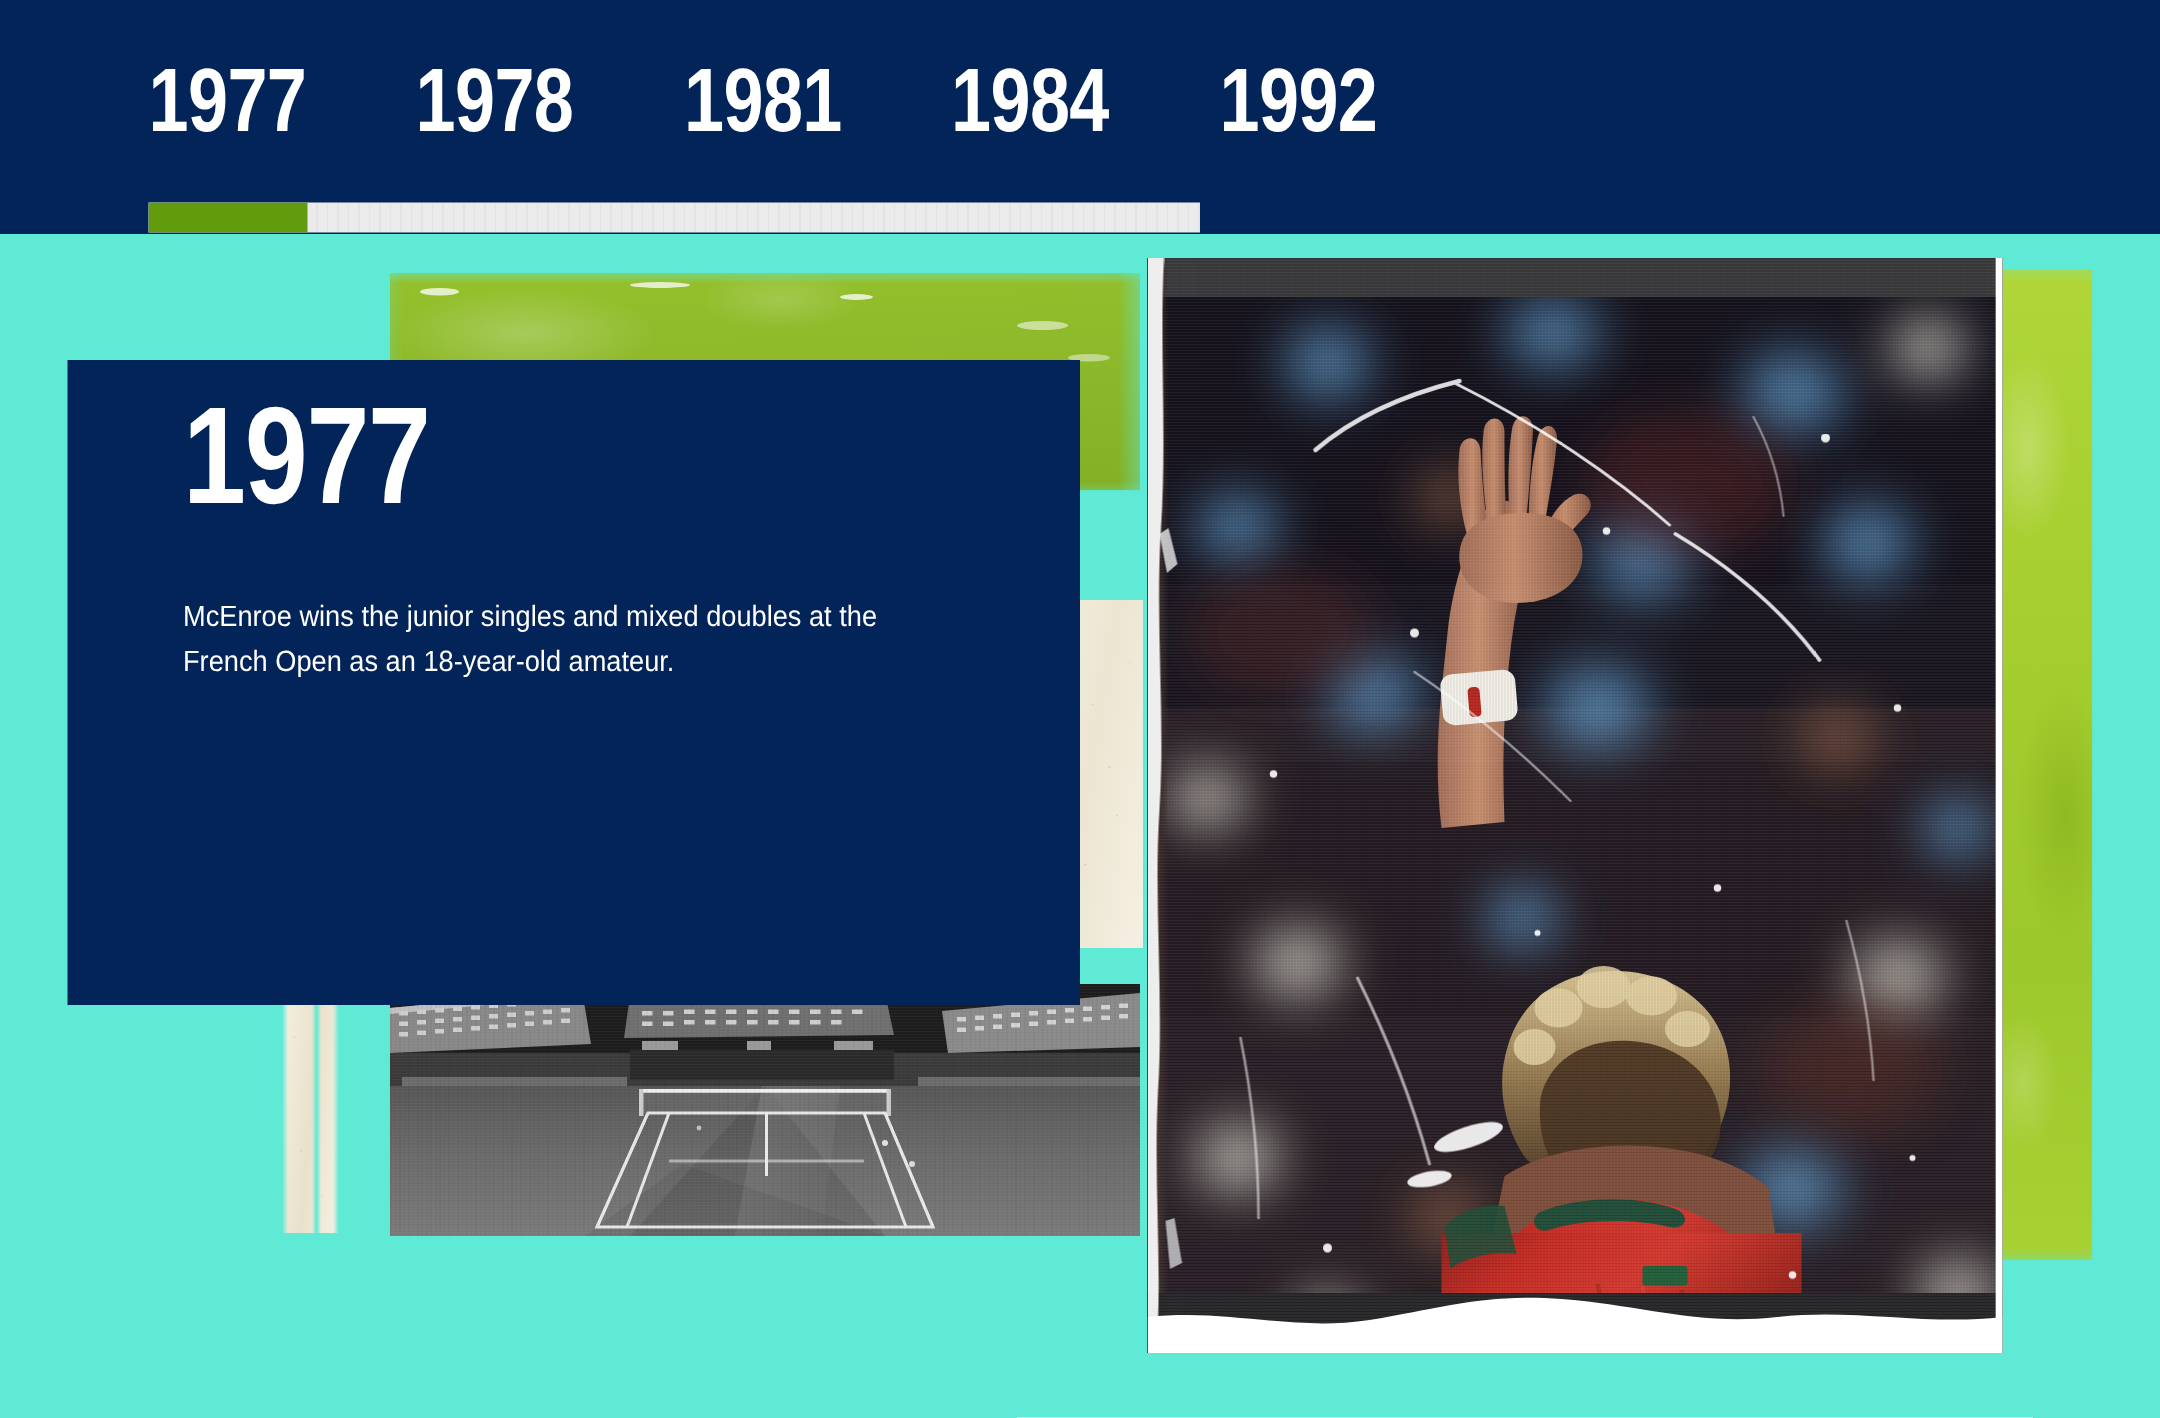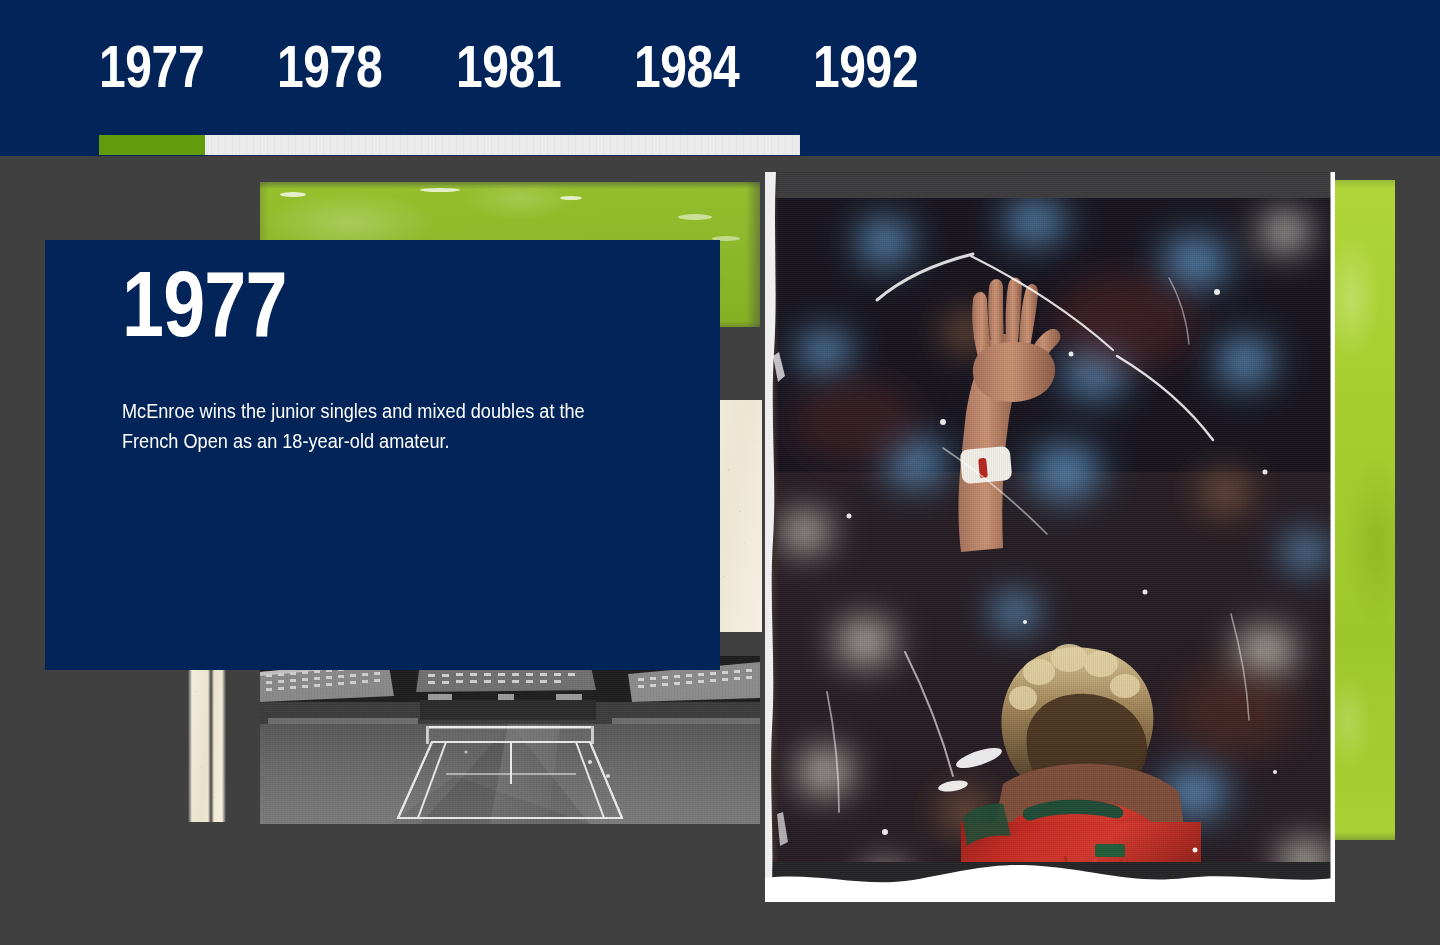--- a/index.html
+++ b/index.html
@@ -10,21 +10,21 @@
     height: 945px;
     overflow: hidden;
     background: #ffffff;
     font-family: "Liberation Sans", sans-serif;
   }
 
   #stage {
     position: relative;
     width: 1440px;
     height: 945px;
-    background: #404040;
+    background: #5eead4;
     overflow: hidden;
   }
 
   
   .header-band {
     position: absolute;
     left: 0; top: 0;
     width: 1440px;
     height: 156px;
     background: #022459;

